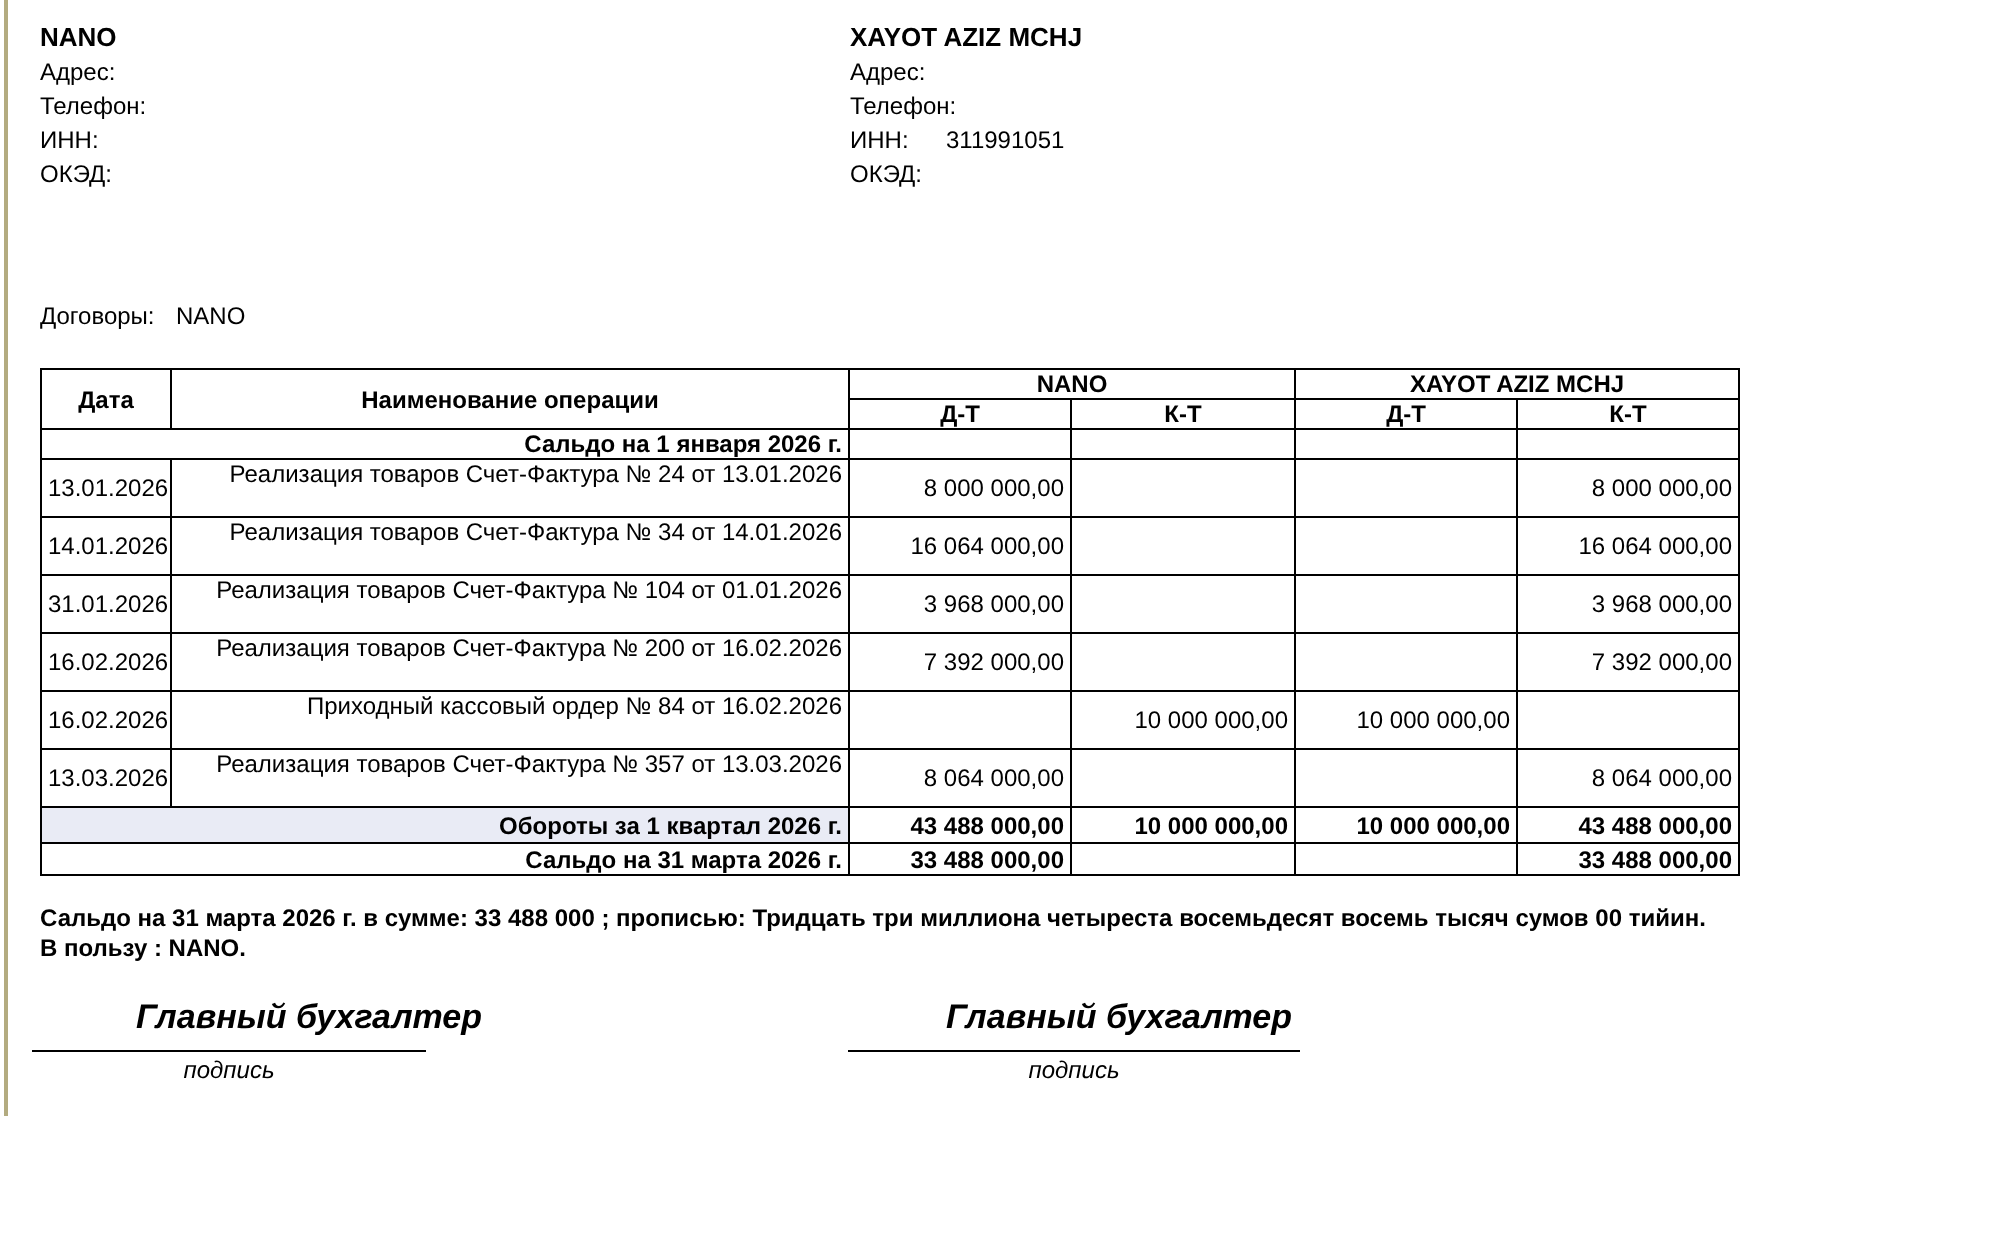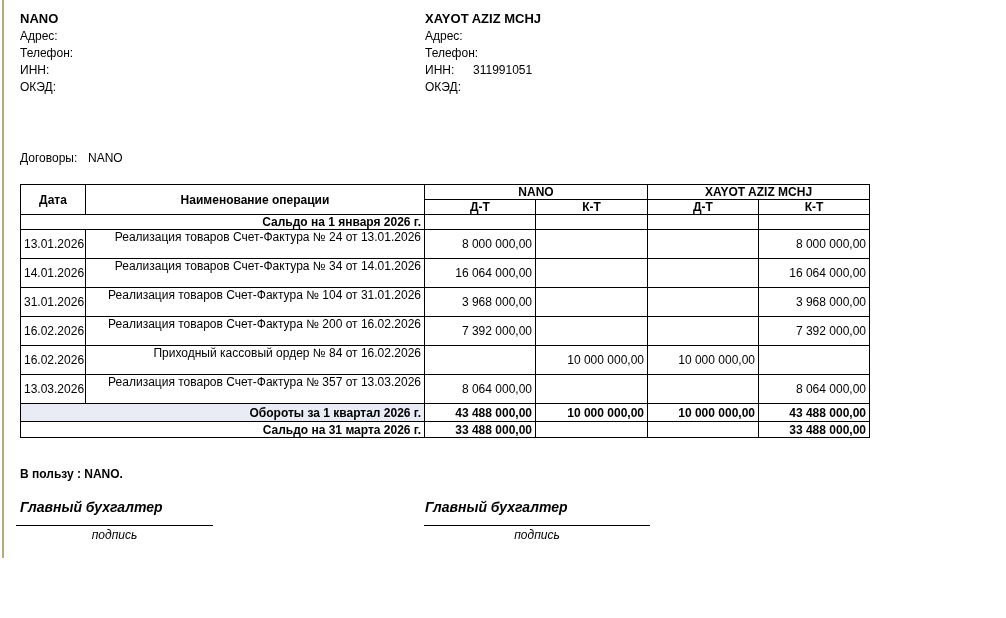--- a/index.html
+++ b/index.html
@@ -32,21 +32,21 @@
   .op-cell{text-align:left;vertical-align:top;padding-top:1px;}
   .amt{text-align:right;vertical-align:middle;padding-right:4px;}
   .turnover-row td{height:17px;}
   .turnover-row .label-merged{background:#e9ebf5;}
   .turnover-row .amt,.closing-row .amt{font-weight:bold;}
   .closing-row td{height:15px;}
 
   
   .sumline{position:absolute;left:20px;top:452px;font-size:12px;font-weight:bold;white-space:nowrap;}
   .sumline2{position:absolute;left:20px;top:467px;font-size:12px;font-weight:bold;}
-  .acct{position:absolute;top:499px;font-size:14px;font-weight:bold;font-style:italic;}
+  .acct{position:absolute;top:499px;font-size:17px;font-weight:bold;font-style:italic;margin-left:48px;}
   .acct-left{left:20px;}
   .acct-right{left:425px;}
   .sig{position:absolute;top:525px;}
   .sig-left{left:16px;width:197px;}
   .sig-right{left:424px;width:226px;}
   .sigline{border-top:1px solid #000;height:0;}
   .sigcap{text-align:center;font-style:italic;font-size:12px;margin-top:2px;}
 </style>
 </head>
 <body>
@@ -118,21 +118,21 @@
       <tr class="data-row">
         <td class="date-cell">14.01.2026</td>
         <td class="op-cell">Реализация товаров Счет-Фактура № 34 от 14.01.2026</td>
         <td class="amt">16 064 000,00</td>
         <td class="amt"></td>
         <td class="amt"></td>
         <td class="amt">16 064 000,00</td>
       </tr>
       <tr class="data-row">
         <td class="date-cell">31.01.2026</td>
-        <td class="op-cell">Реализация товаров Счет-Фактура № 104 от 31.01.2026</td>
+        <td class="op-cell">Реализация товаров Счет-Фактура № 104 от 01.01.2026</td>
         <td class="amt">3 968 000,00</td>
         <td class="amt"></td>
         <td class="amt"></td>
         <td class="amt">3 968 000,00</td>
       </tr>
       <tr class="data-row">
         <td class="date-cell">16.02.2026</td>
         <td class="op-cell">Реализация товаров Счет-Фактура № 200 от 16.02.2026</td>
         <td class="amt">7 392 000,00</td>
         <td class="amt"></td>
@@ -166,20 +166,21 @@
       <tr class="closing-row">
         <td colspan="2" class="label-merged">Сальдо на  31 марта 2026 г.</td>
         <td class="amt">33 488 000,00</td>
         <td class="amt"></td>
         <td class="amt"></td>
         <td class="amt">33 488 000,00</td>
       </tr>
     </tbody>
   </table>
 
+  <div class="sumline">Сальдо на 31 марта 2026 г.   в сумме: 33 488 000 ; прописью: Тридцать три миллиона четыреста восемьдесят восемь тысяч сумов 00 тийин.</div>
   <div class="sumline2">В пользу : NANO.</div>
 
   <div class="acct acct-left">Главный бухгалтер</div>
   <div class="acct acct-right">Главный бухгалтер</div>
 
   <div class="sig sig-left">
     <div class="sigline"></div>
     <div class="sigcap">подпись</div>
   </div>
   <div class="sig sig-right">

